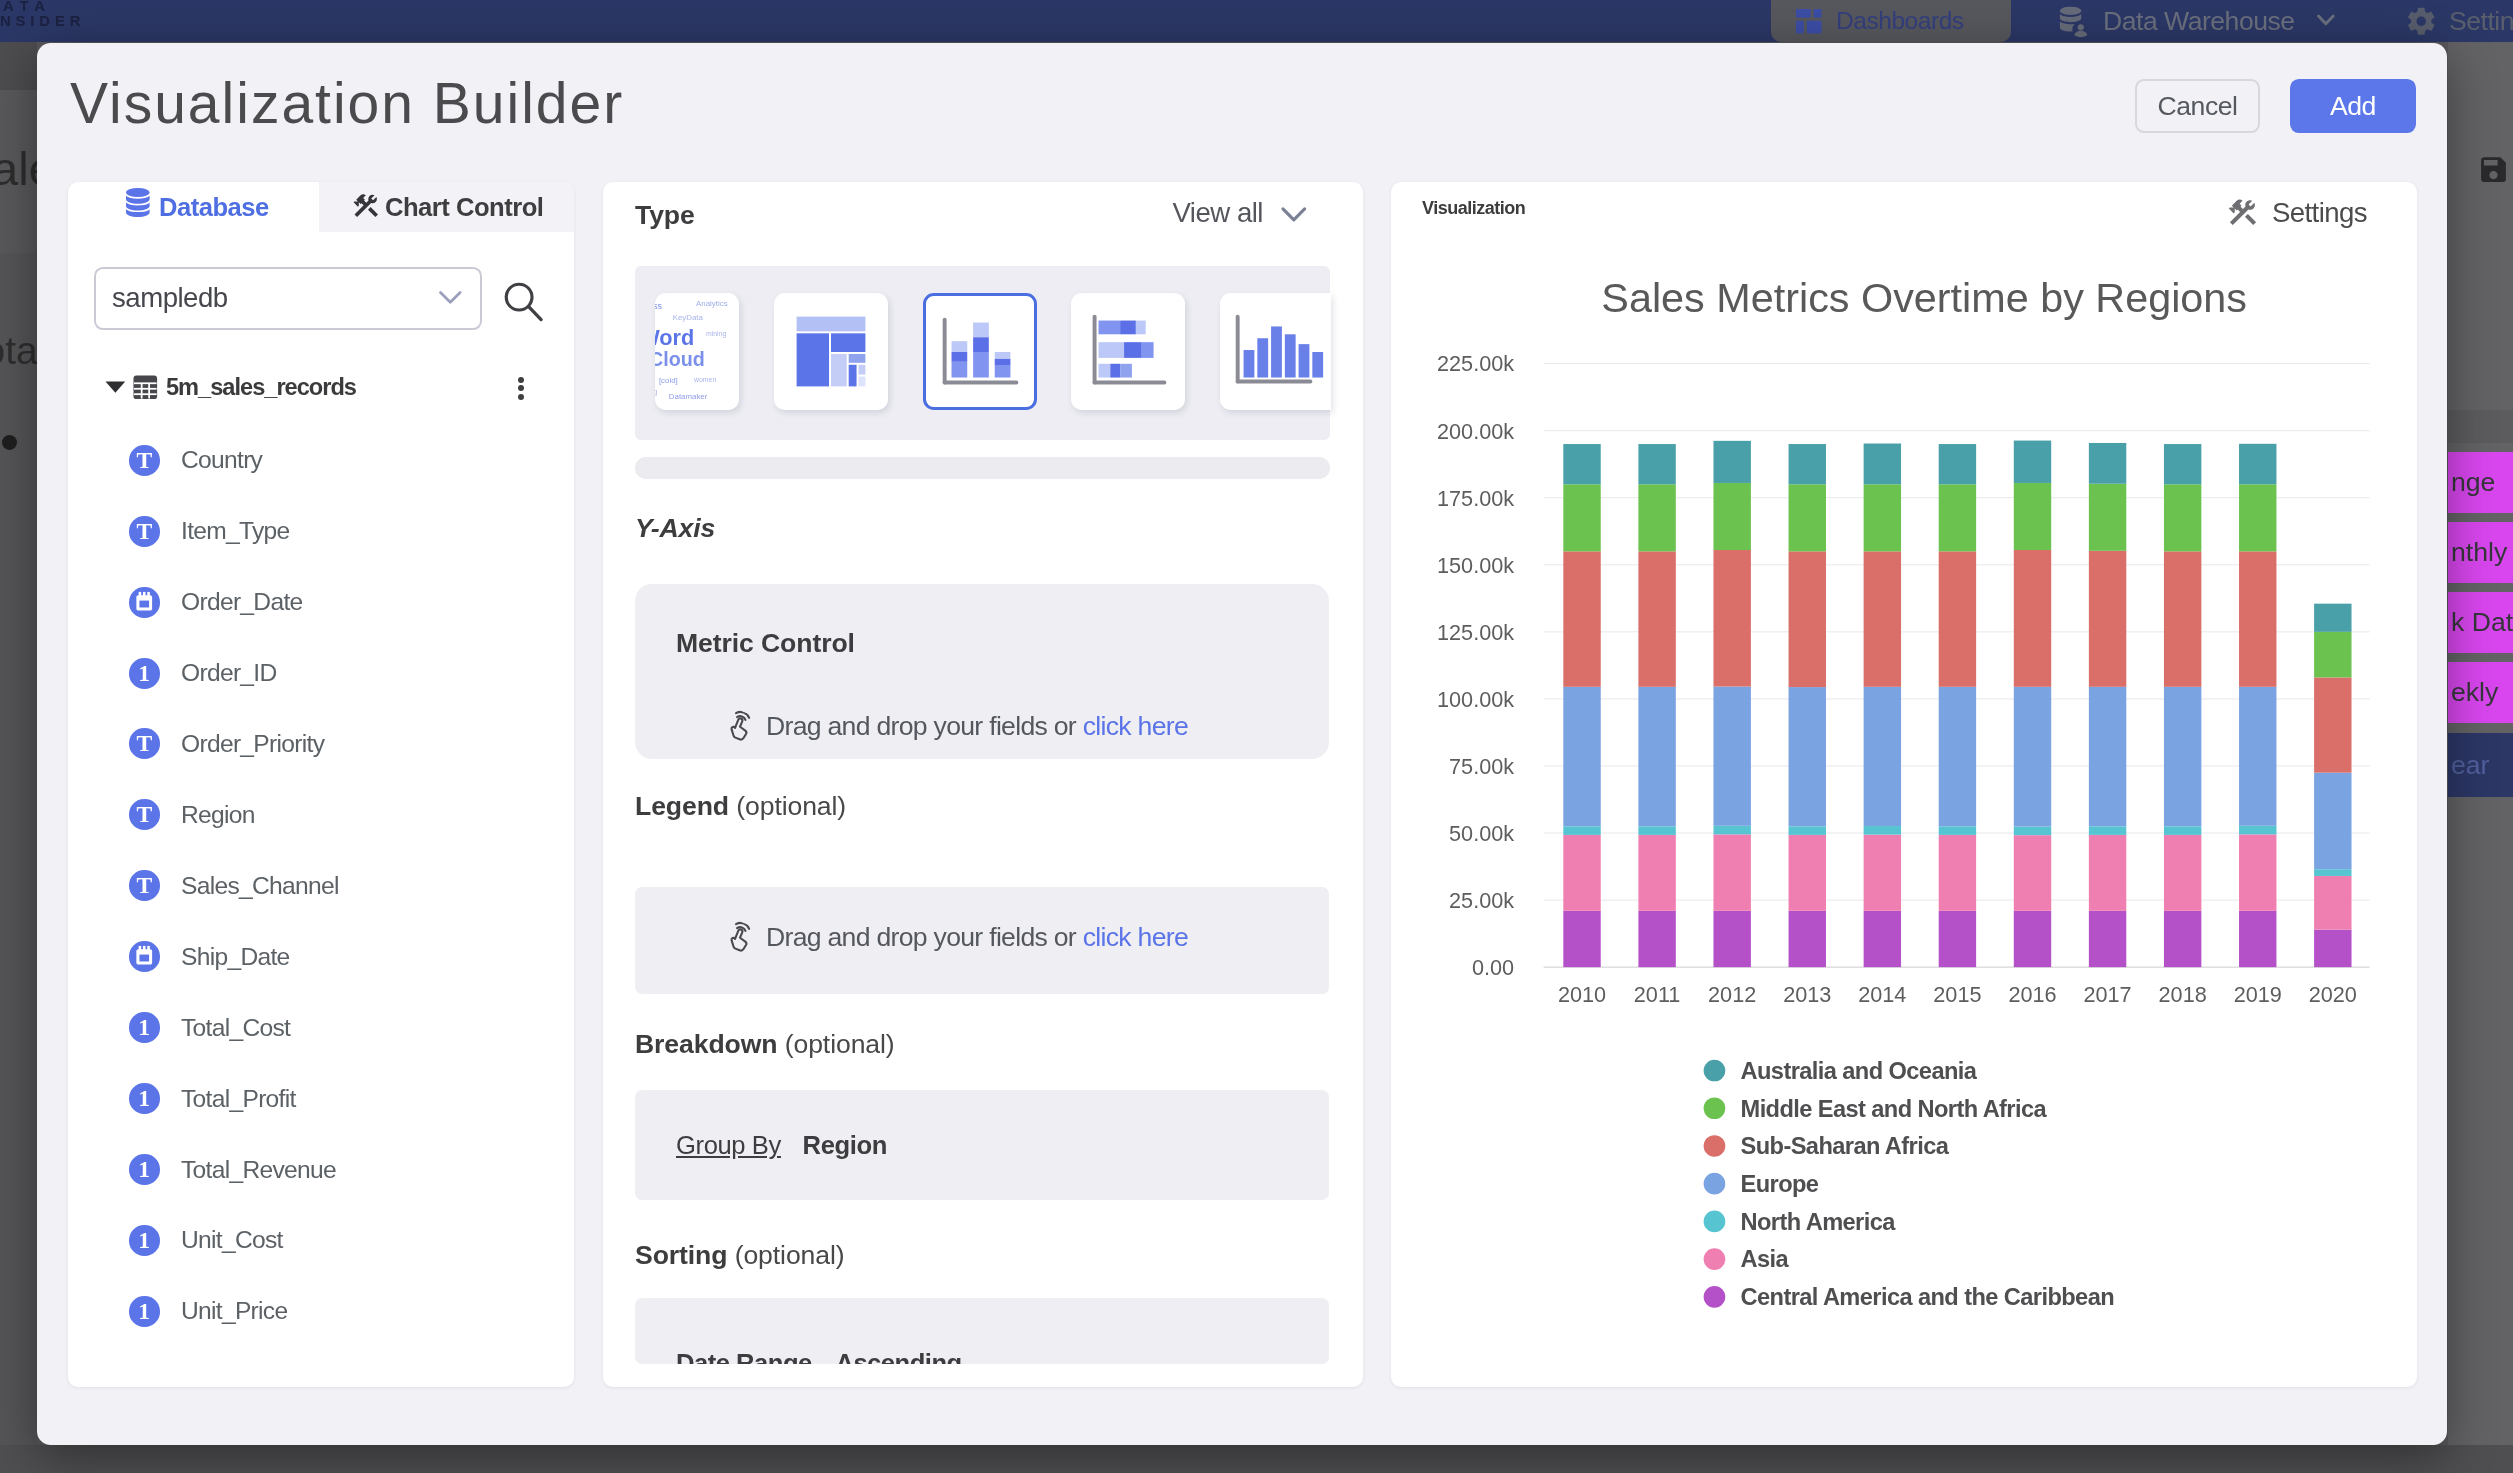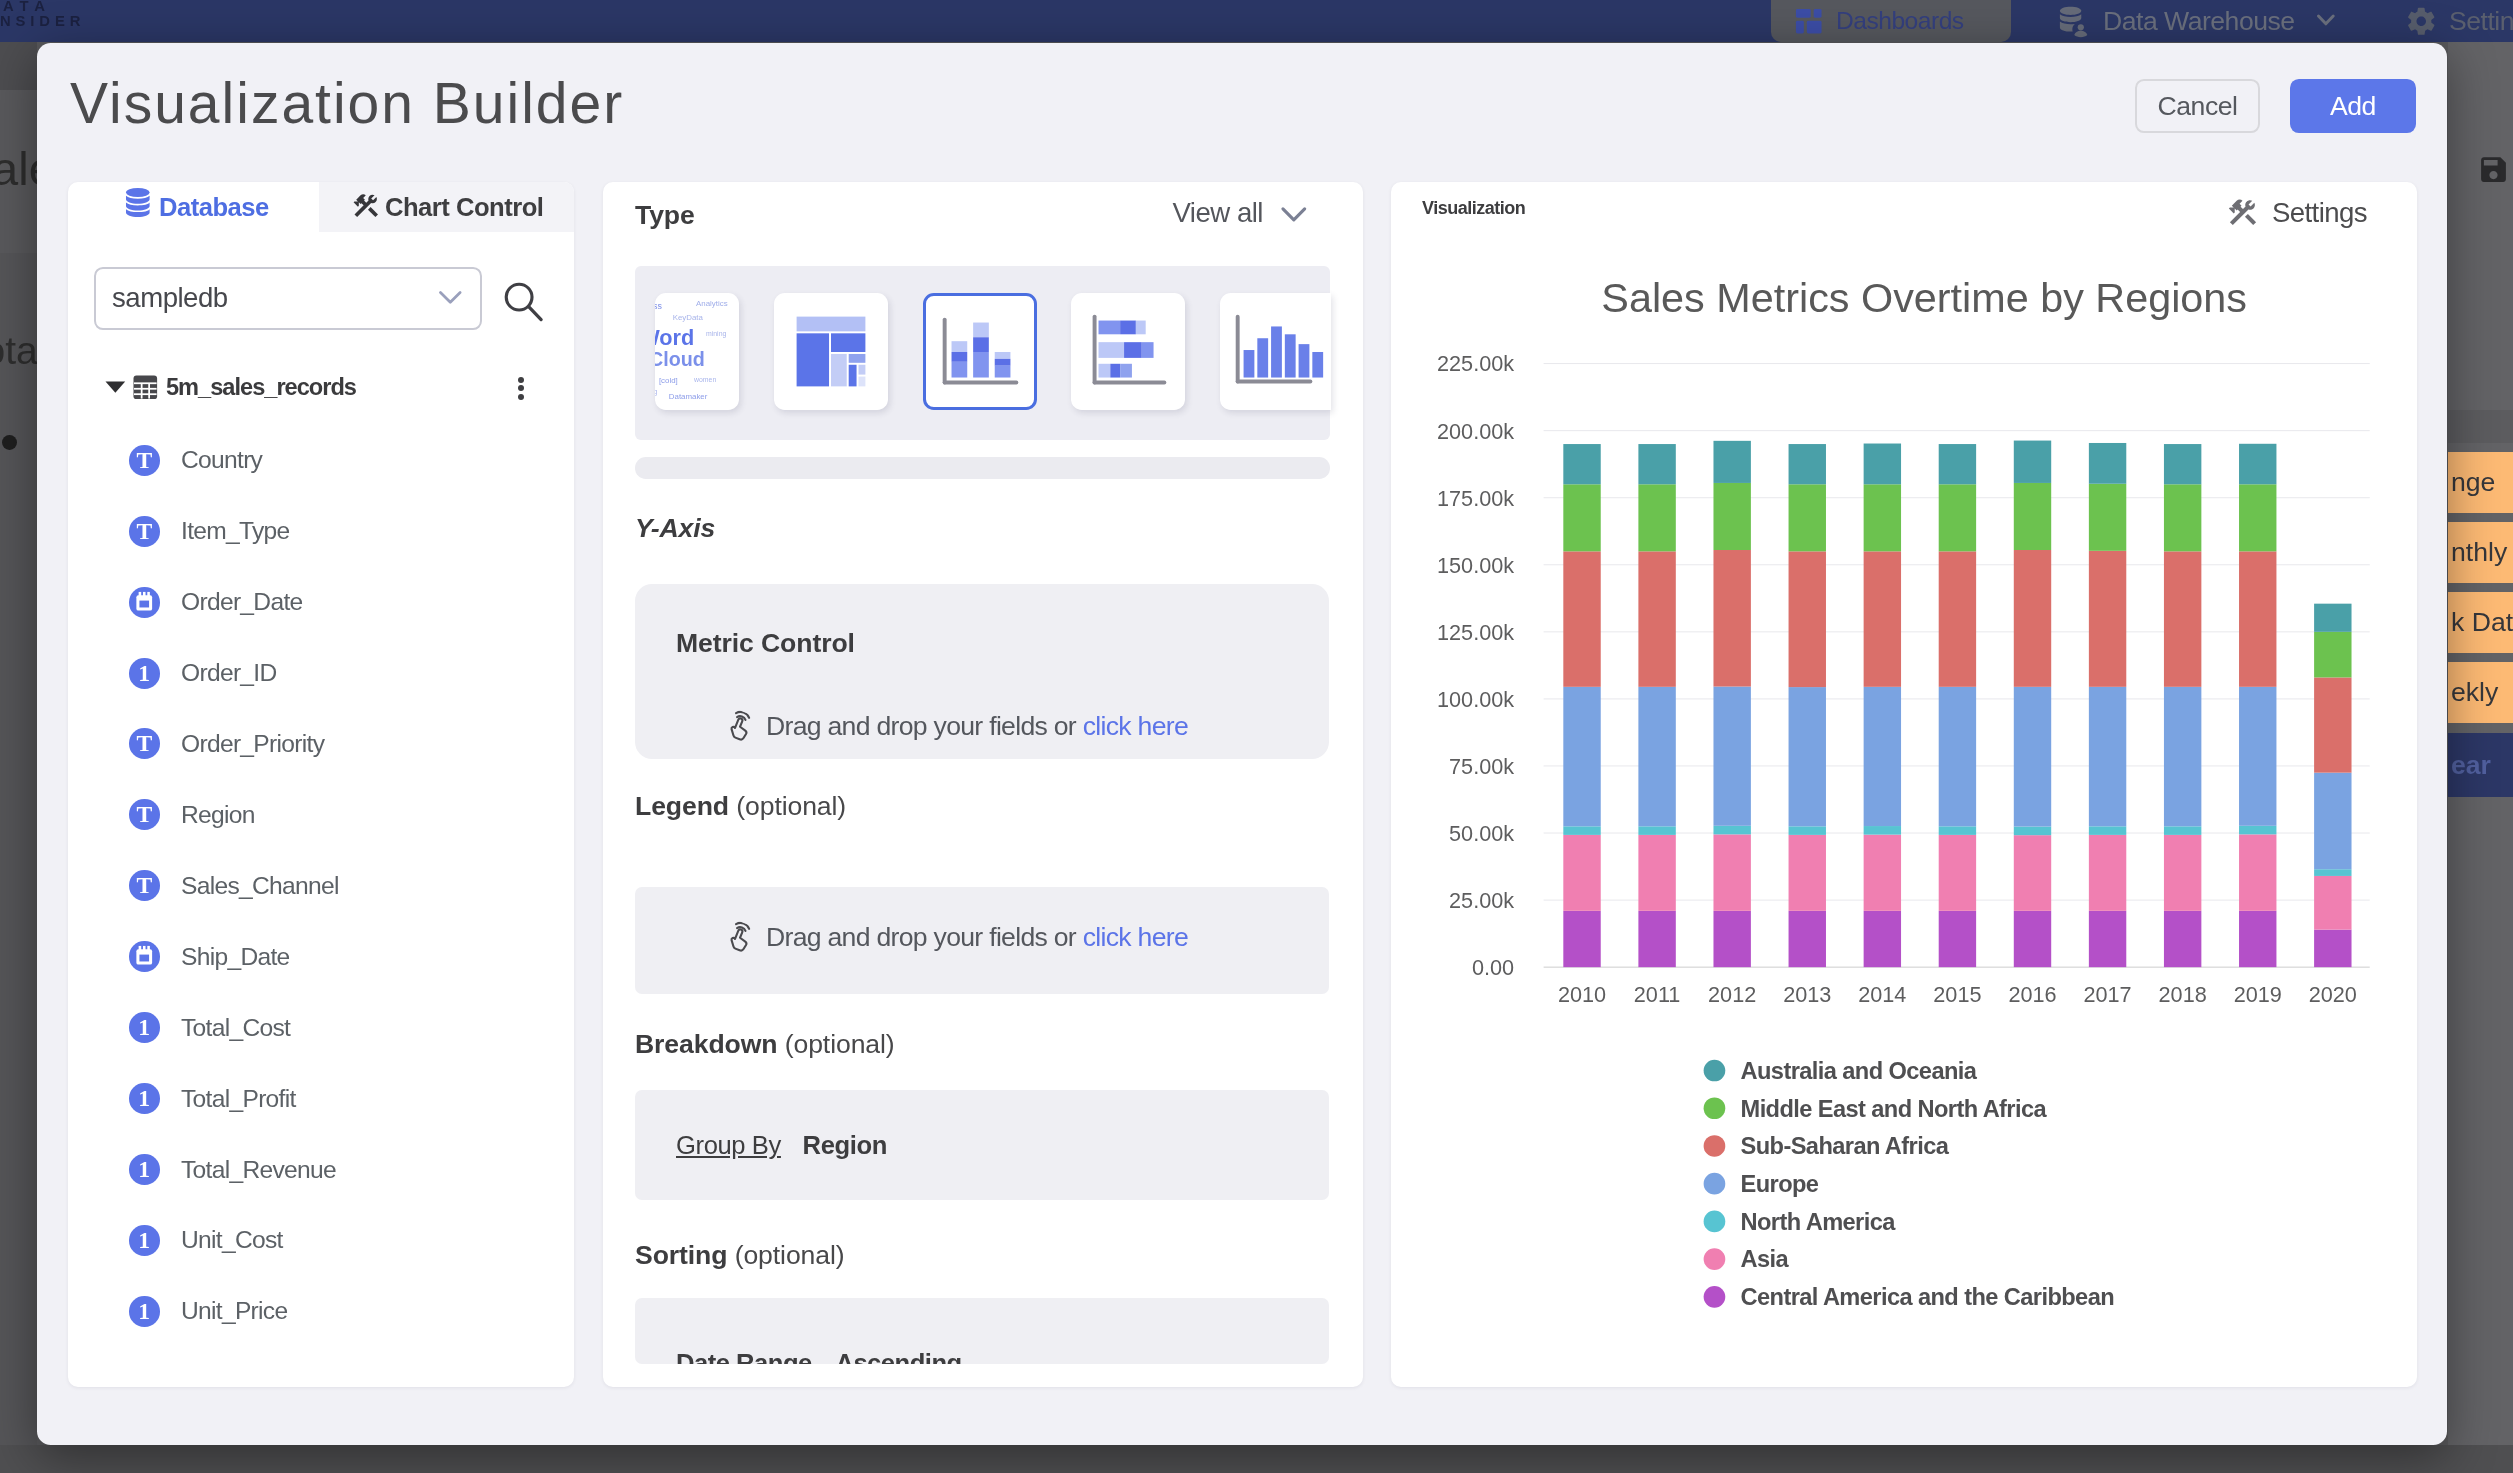--- a/index.html
+++ b/index.html
@@ -10,21 +10,21 @@
 #logo1{left:3px;top:-2px;font-size:14.8px;font-weight:bold;letter-spacing:6.9px;color:#1b2140;}
 #logo2{left:0px;top:12.8px;font-size:14.8px;font-weight:bold;letter-spacing:4.9px;color:#1b2140;}
 #dashtab{left:1771px;top:0;width:240px;height:42px;background:#56585e;border-radius:0 0 9.9px 9.9px;}
 .navtxt{font-size:25.6px;letter-spacing:-0.5px;white-space:nowrap;}
 #bgleft-band{left:0;top:42px;width:37px;height:48px;background:#4d4d50;}
 #bg-al{left:-7.9px;top:141px;font-size:47px;color:#2d2d2d;line-height:1.2;}
 #bg-ota{left:-36px;top:328px;font-size:39px;color:#2e2e2e;line-height:1.2;}
 #bg-dot{left:2px;top:435px;width:14.8px;height:14.8px;border-radius:50%;background:#1f1f1f;}
 #bgbottom{left:0;top:1445px;width:2514px;height:28.6px;background:#4f4f51;}
 #bgright{left:2448px;top:42px;width:66px;height:1403px;background:#636366;}
-.ddrow{left:2448px;width:66px;background:#fdba74;color:#36373b;font-size:26.6px;line-height:61px;padding-left:3px;box-sizing:border-box;white-space:nowrap;overflow:visible;}
+.ddrow{left:2448px;width:66px;background:#d946ef;color:#36373b;font-size:26.6px;line-height:61px;padding-left:3px;box-sizing:border-box;white-space:nowrap;overflow:visible;}
 
 #modal{left:37px;top:43px;width:2410px;height:1402px;background:#f1f1f6;border-radius:13.8px;box-shadow:0 11.8px 49px rgba(0,0,0,.4);}
 #mtitle{left:70px;top:70px;font-size:57px;color:#4b4b4d;letter-spacing:2px;}
 #btn-cancel{left:2135px;top:79px;width:125px;height:54px;border:2px solid #d8d8dc;border-radius:8.9px;box-sizing:border-box;color:#55585e;font-size:26.6px;line-height:50px;text-align:center;letter-spacing:-0.5px;}
 #btn-add{left:2290px;top:79px;width:126px;height:54px;background:#5c77e9;border-radius:8.9px;color:#fff;font-size:26.6px;line-height:54px;text-align:center;letter-spacing:-0.5px;}
 .card{background:#fff;border-radius:9.9px;top:182px;height:1205px;box-shadow:0 1px 3.9px rgba(40,40,60,.08);}
 #card-left{left:68px;width:506px;}
 #card-mid{left:603px;width:760px;overflow:hidden;}
 #card-right{left:1391px;width:1026px;}
 
@@ -89,21 +89,21 @@
 
 <svg class="abs" style="left:2477px;top:153px" width="33" height="33" viewBox="0 0 24 24">
     <path fill="#2a2a2c" d="M17 3H5c-1.1 0-2 .9-2 2v14c0 1.1.9 2 2 2h14c1.1 0 2-.9 2-2V7l-4-4zm-5 16c-1.66 0-3-1.34-3-3s1.34-3 3-3 3 1.34 3 3-1.34 3-3 3zm3-10H5V5h10v4z"></path>
   </svg>
 
 <div class="abs" style="left:2448px;top:410px;width:66px;height:33px;background:#5c5c5f;"></div>
 <div class="abs ddrow" style="top:452px;height:61px;">nge</div>
 <div class="abs ddrow" style="top:522px;height:61px;">nthly</div>
 <div class="abs ddrow" style="top:592px;height:61px;">k Date</div>
 <div class="abs ddrow" style="top:662px;height:61px;">ekly</div>
-<div class="abs ddrow" style="top:733px;height:64px;background:#2c3766;color:#51609f;line-height:64px;font-weight:bold;">ear</div>
+<div class="abs ddrow" style="top:733px;height:64px;background:#2c3766;color:#51609f;line-height:64px;">ear</div>
 
 <div class="abs" id="modal"></div>
 <div class="abs" id="mtitle">Visualization Builder</div>
 <div class="abs" id="btn-cancel">Cancel</div>
 <div class="abs" id="btn-add">Add</div>
 <div class="abs card" id="card-left"></div>
 <div class="abs card" id="card-mid"></div>
 <div class="abs card" id="card-right"></div>
 
 <div class="abs" id="tab-chart"></div>

